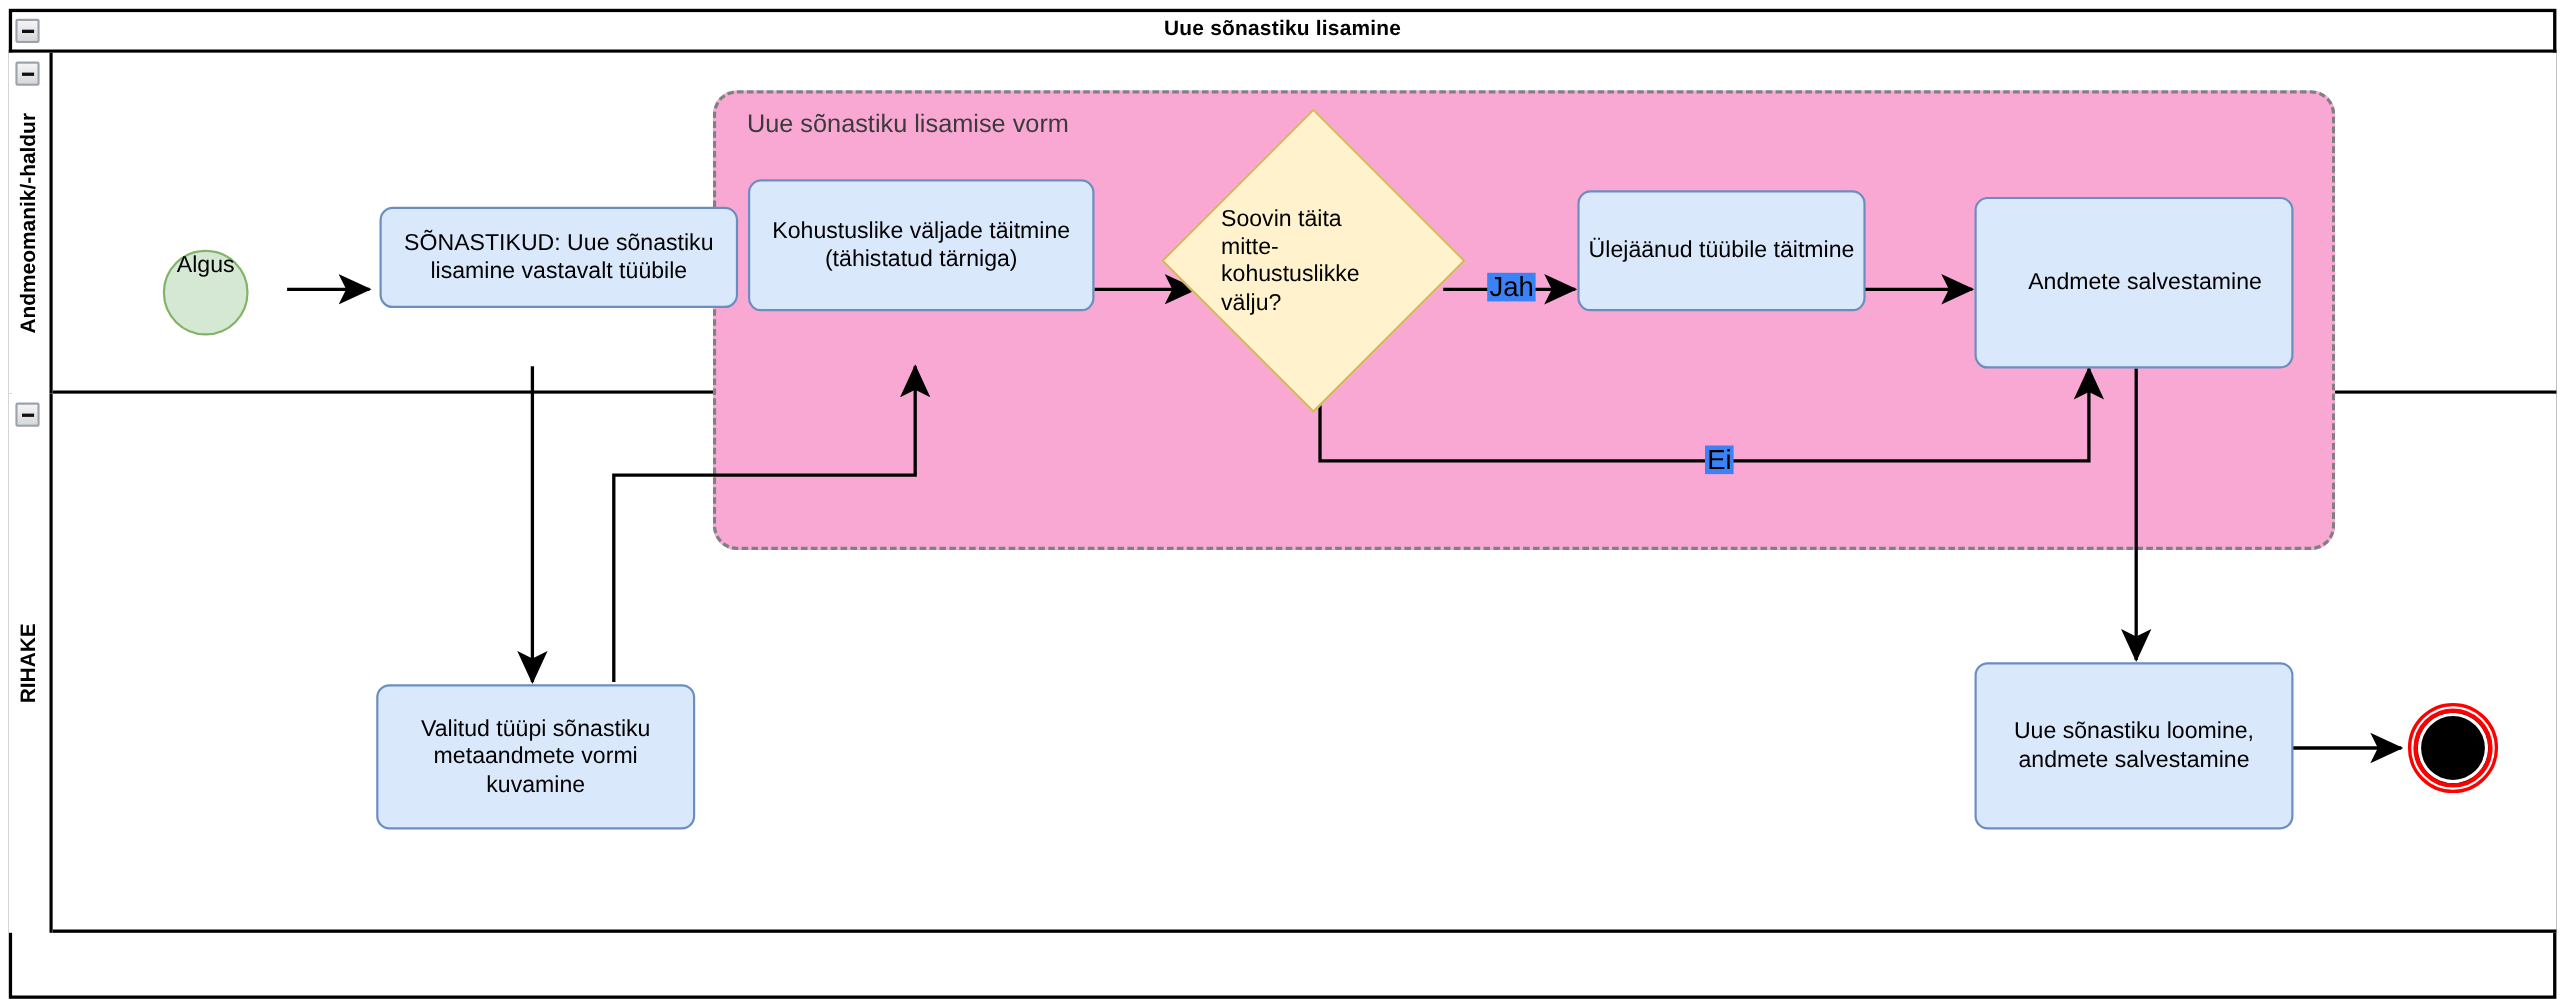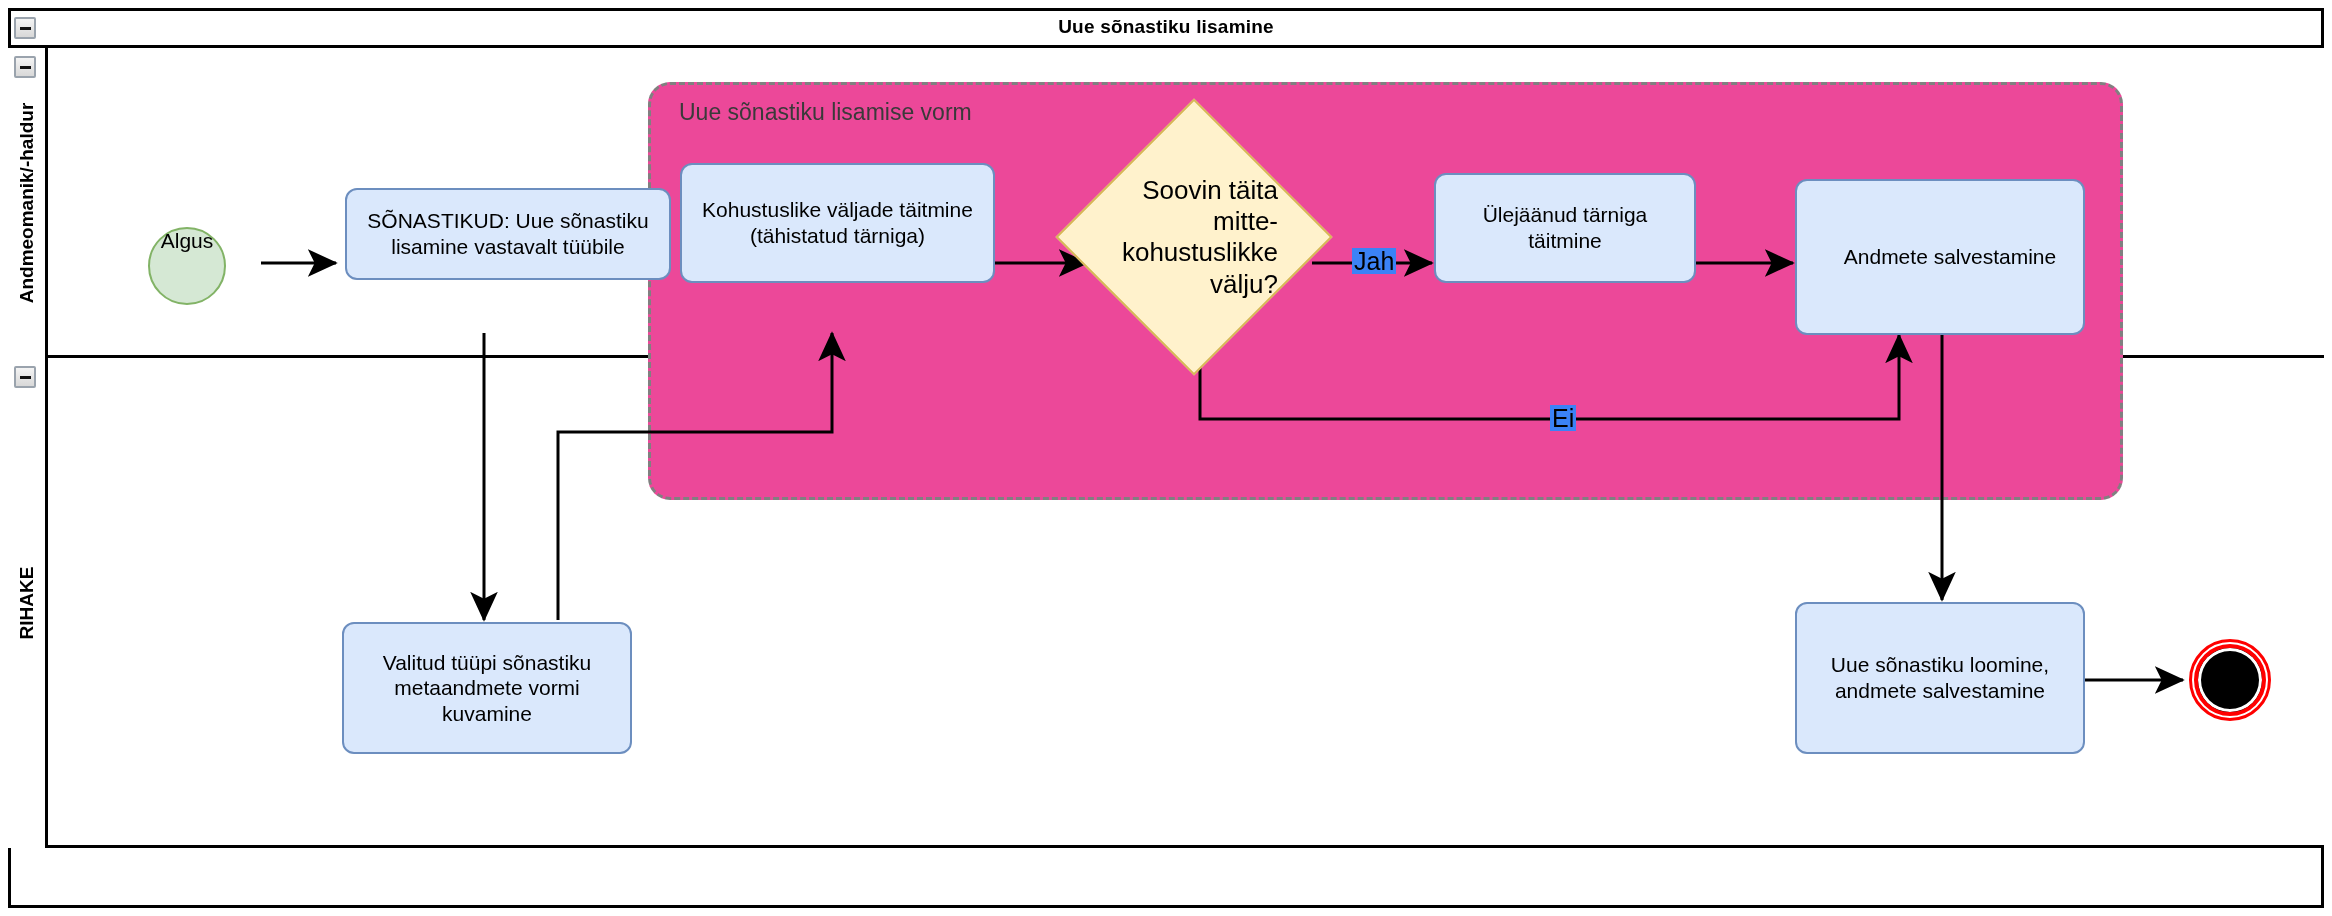--- a/index.html
+++ b/index.html
@@ -25,27 +25,27 @@
   
   .task{position:absolute;box-sizing:border-box;background:#dae8fc;border:2px solid #6c8ebf;
       border-radius:12px;display:flex;align-items:center;justify-content:center;text-align:center;
       font-size:21px;line-height:1.22;color:#000;padding:4px 8px;}
   .start{position:absolute;border-radius:50%;background:#d5e8d4;border:2px solid #82b366;
       display:flex;align-items:flex-start;justify-content:center;font-size:21px;color:#000;}
   .gateway{position:absolute;}
   .gateway .diamond{position:absolute;inset:0;background:#fff2cc;border:2px solid #d6b656;
       transform:rotate(45deg);box-sizing:border-box;}
   .gateway .gw-text{position:absolute;left:50%;top:50%;transform:translate(-50%,-50%);
-      width:168px;text-align:right;font-size:26px;line-height:1.2;color:#000;}
+      width:168px;text-align:left;font-size:21px;line-height:1.2;color:#000;}
   .endnode{position:absolute;border-radius:50%;background:#000;border:4px solid #ff0000;
       box-shadow:0 0 0 3px #fff inset;box-sizing:border-box;}
   .endnode::after{content:"";position:absolute;inset:-9px;border:3px solid #ff0000;border-radius:50%;}
 
   
-  .subproc{position:absolute;box-sizing:border-box;background:#ec4899;
+  .subproc{position:absolute;box-sizing:border-box;background:#f9a8d4;
       border:3px dashed #808080;border-radius:22px;}
   .subproc-label{position:absolute;left:28px;top:14px;font-size:23px;color:#3a3a3a;}
 
   
   svg.edges{position:absolute;left:0;top:0;width:2332px;height:916px;pointer-events:none;}
   .edge{stroke:#000;stroke-width:3;fill:none;}
   .elabel{position:absolute;background:#3b82f6;font-size:25px;color:#000;padding:0 2px;
       line-height:1.05;white-space:nowrap;text-align:right;}
 </style>
 </head>
@@ -124,21 +124,21 @@
   <div class="task" style="left:680px;top:163px;width:315px;height:120px;">
     <span>Kohustuslike väljade täitmine (tähistatud tärniga)</span>
   </div>
 
   <div class="gateway" style="left:1096px;top:139px;width:196px;height:196px;">
     <div class="diamond"></div>
     <div class="gw-text">Soovin täita mitte-kohustuslikke välju?</div>
   </div>
 
   <div class="task" style="left:1434px;top:173px;width:262px;height:110px;">
-    <span>Ülejäänud tärniga täitmine</span>
+    <span>Ülejäänud tüübile täitmine</span>
   </div>
 
   <div class="task" style="left:1795px;top:179px;width:290px;height:156px;padding-left:28px;">
     <span>Andmete salvestamine</span>
   </div>
 
   <div class="task" style="left:342px;top:622px;width:290px;height:132px;">
     <span>Valitud tüüpi sõnastiku metaandmete vormi kuvamine</span>
   </div>
 

